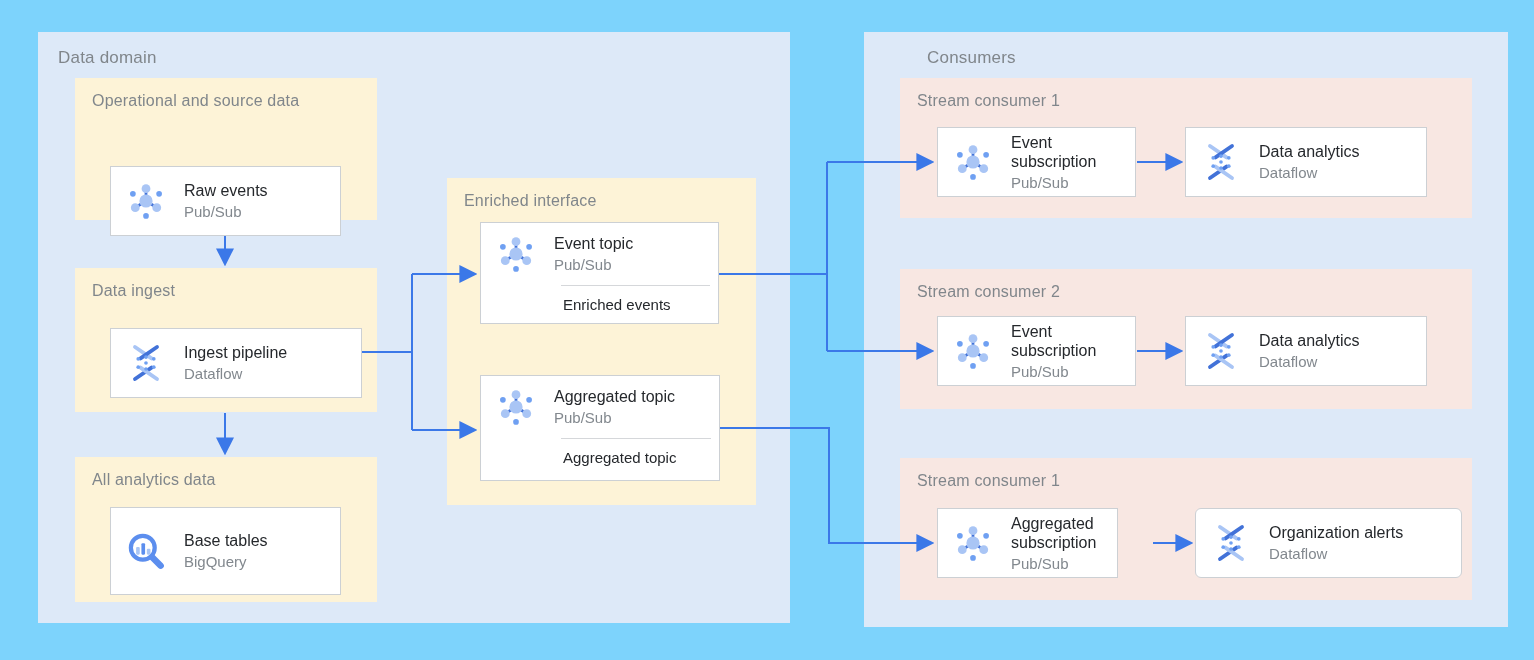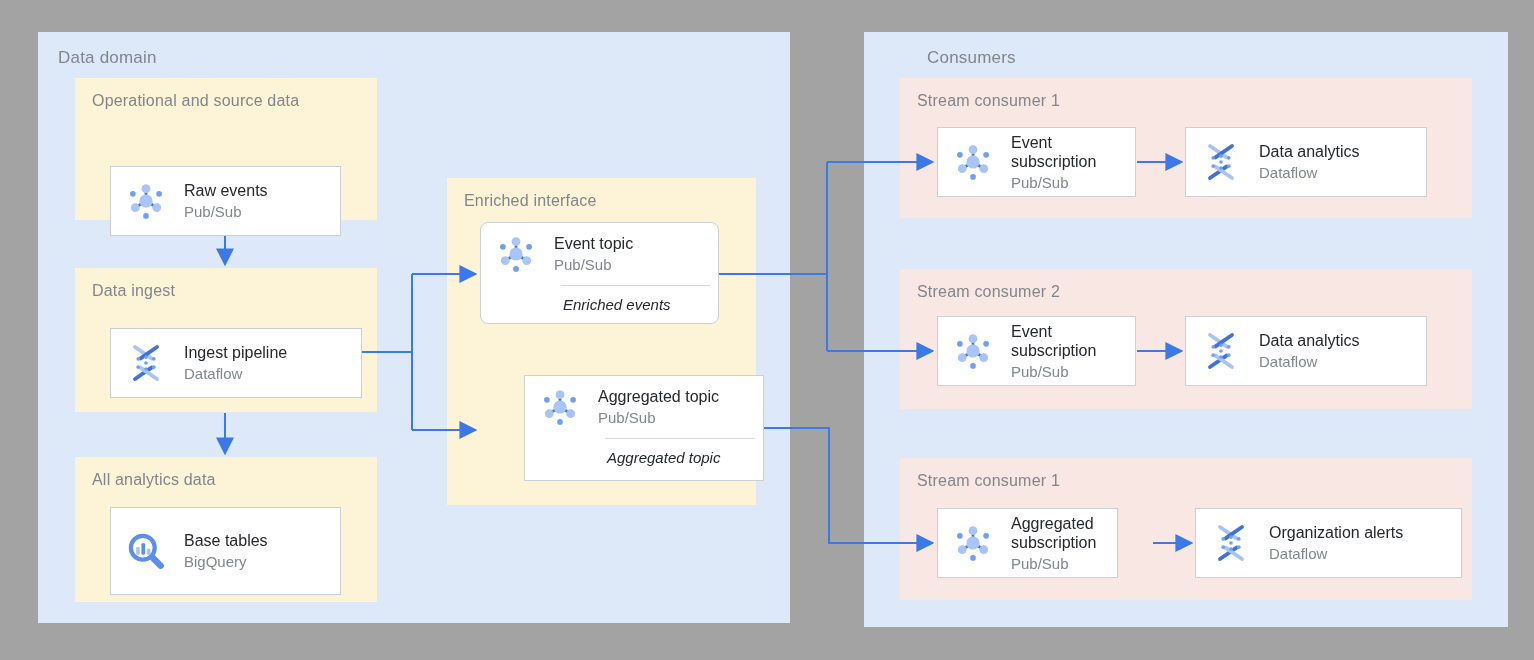--- a/index.html
+++ b/index.html
@@ -1,33 +1,33 @@
 <!DOCTYPE html>
 <html><head>
 <meta charset="utf-8">
 <style>
   html,body{margin:0;padding:0;background:#ffffff;font-family:"Liberation Sans",sans-serif;}
-  .canvas{position:relative;width:1534px;height:660px;background:#a3a3a3;overflow:hidden;}
+  .canvas{position:relative;width:1534px;height:660px;background:#7dd3fc;overflow:hidden;}
   .region{position:absolute;background:#dde9f8;}
   .region-label{position:absolute;left:20px;top:16px;font-size:17px;color:#80868b;letter-spacing:.2px;}
   .group{position:absolute;}
   .group.yellow{background:#fdf3d7;}
   .group.pink{background:#f8e7e2;}
   .group-label{position:absolute;left:17px;top:14px;font-size:16px;color:#80868b;letter-spacing:.2px;}
   .card{position:absolute;background:#ffffff;border:1px solid #ccd0d4;box-sizing:border-box;
         display:flex;align-items:center;padding-left:13px;}
   .icon{width:44px;height:44px;flex:0 0 44px;margin-right:16px;}
   .icon svg{width:100%;height:100%;display:block;}
   .ctext{min-width:0;}
   .ctext .title{font-size:16px;line-height:19px;color:#25282c;}
   .ctext .sub{font-size:15px;line-height:19px;color:#82888e;margin-top:2px;}
   .card.topic{flex-direction:column;align-items:stretch;padding:0;}
   .topic .trow{display:flex;align-items:center;padding-left:13px;flex:0 0 62px;}
   .topic .divider{height:1px;background:#d5d7da;margin:0 8px 0 80px;}
-  .topic .note{font-size:15px;color:#25282c;padding:10px 0 0 82px;font-style:italic;}
+  .topic .note{font-size:15px;color:#25282c;padding:10px 0 0 82px;}
   .wires{position:absolute;left:0;top:0;width:1534px;height:660px;pointer-events:none;}
 </style>
 </head>
 <body>
 
 <svg width="0" height="0" style="position:absolute">
   <defs>
     <g id="ic-pubsub">
       <g stroke="#4272d8" stroke-width="3" fill="none">
         <path d="M24,24 L24,11"></path>
@@ -154,37 +154,37 @@
         <svg viewBox="0 0 48 48">
           <use href="#ic-bigquery"></use>
         </svg>
       </span>
     <span class="ctext">
       <div class="title">Base tables</div>
       <div class="sub">BigQuery</div>
     </span>
   </div>
 
-  <div class="card topic" style="left:480px;top:222px;width:239px;height:102px;border-radius:8px;">
+  <div class="card topic" style="left:480px;top:222px;width:239px;height:102px;">
     <div class="trow">
       <span class="icon">
           <svg viewBox="0 0 48 48">
             <use href="#ic-pubsub"></use>
           </svg>
         </span>
       <span class="ctext">
         <div class="title">Event topic</div>
         <div class="sub">Pub/Sub</div>
       </span>
     </div>
     <div class="divider"></div>
     <div class="note">Enriched events</div>
   </div>
 
-  <div class="card topic" style="left:480px;top:375px;width:240px;height:106px;margin-left:44px;">
+  <div class="card topic" style="left:480px;top:375px;width:240px;height:106px;">
     <div class="trow">
       <span class="icon">
           <svg viewBox="0 0 48 48">
             <use href="#ic-pubsub"></use>
           </svg>
         </span>
       <span class="ctext">
         <div class="title">Aggregated topic</div>
         <div class="sub">Pub/Sub</div>
       </span>
@@ -243,21 +243,21 @@
     <span class="icon">
         <svg viewBox="0 0 48 48">
           <use href="#ic-pubsub"></use>
         </svg>
       </span>
     <span class="ctext">
       <div class="title">Aggregated subscription</div>
       <div class="sub">Pub/Sub</div>
     </span>
   </div>
-  <div class="card" style="left:1195px;top:508px;width:267px;height:70px;">
+  <div class="card" style="left:1195px;top:508px;width:267px;height:70px;border-radius:6px;">
     <span class="icon">
         <svg viewBox="0 0 48 48">
           <use href="#ic-dataflow"></use>
         </svg>
       </span>
     <span class="ctext">
       <div class="title">Organization alerts</div>
       <div class="sub">Dataflow</div>
     </span>
   </div>

